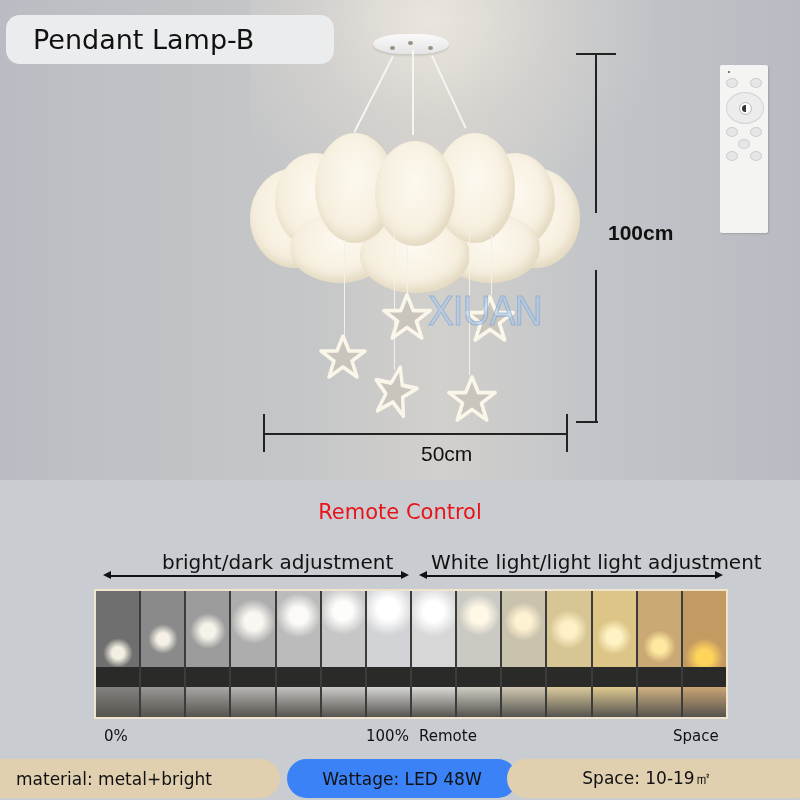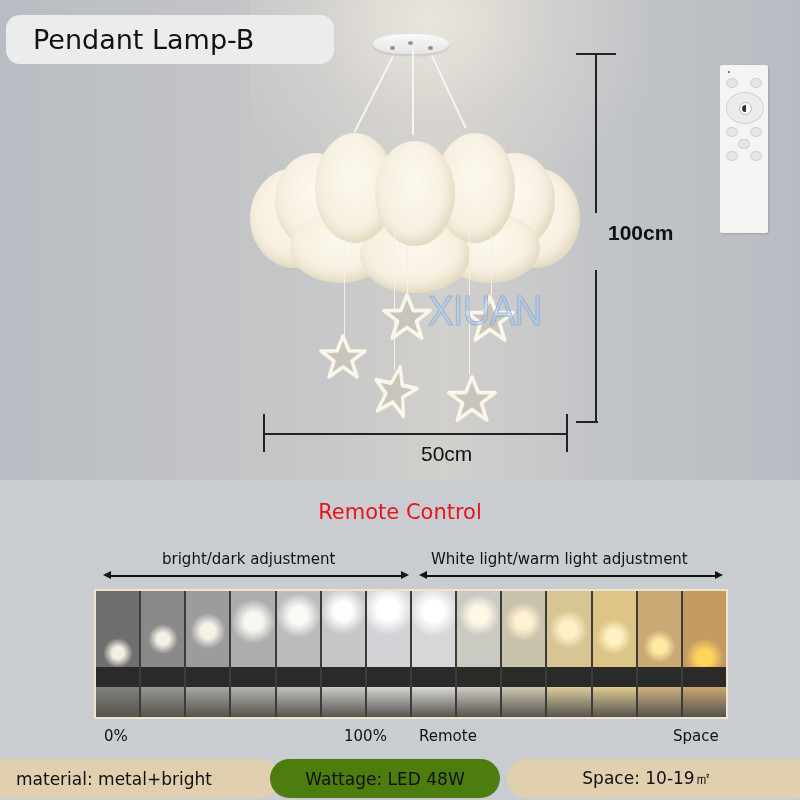--- a/index.html
+++ b/index.html
@@ -31,21 +31,21 @@
     .rbtn { position:absolute; width:10px; height:8px; border-radius:50%; background:#e6e6e6;
       border:1px solid #cfcfcf; font-size:4px; color:#666; text-align:center; line-height:8px; }
     .rdial { position:absolute; left:6px; top:11px; width:36px; height:30px; border-radius:50%;
       background:#ececec; border:1px solid #d2d2d2; }
     .rdial .center { position:absolute; left:12px; top:9px; width:11px; height:11px; border-radius:50%;
       background:#fafafa; border:1px solid #bbb; }
     .rdial .center::after { content:""; position:absolute; left:2px; top:2px; width:7px; height:7px;
       border-radius:50%; background:linear-gradient(90deg,#333 50%,#fff 50%); }
     .remote-title { position:absolute; left:0; width:800px; top:500px; text-align:center;
       font-family:"DejaVu Sans", sans-serif; font-size:21px; color:#e8141b; }
-    .adj-label { position:absolute; top:550px; font-family:"DejaVu Sans", sans-serif; font-size:15px; color:#111; }
+    .adj-label { position:absolute; top:550px; font-family:"DejaVu Sans", sans-serif; font-size:20px; color:#111; }
     .arrow { position:absolute; top:575px; height:1.5px; background:#111; }
     .arrow::before, .arrow::after { content:""; position:absolute; top:-4px; border:4.5px solid transparent; }
     .arrow::before { left:-7px; border-right:8px solid #111; border-left:0; }
     .arrow::after { right:-7px; border-left:8px solid #111; border-right:0; }
     .strip { position:absolute; left:94px; top:589px; width:634px; height:130px; background:#f0e4cd; padding:2px; box-sizing:border-box; display:flex; }
     .tile { position:relative; flex:1; height:126px; border-right:2px solid #3c3c3c; overflow:hidden; }
     .tile:last-child { border-right:none; }
     .tile .sky { position:absolute; left:0; top:0; width:100%; height:78px; }
     .tile .sun { position:absolute; border-radius:50%; }
     .tile .land { position:absolute; left:0; top:76px; width:100%; height:20px; background:#2a2a28; }
@@ -129,21 +129,21 @@
   </div>
   <div class="rbtn" style="left:6px;top:62px;"></div>
   <div class="rbtn" style="left:30px;top:62px;"></div>
   <div class="rbtn" style="left:18px;top:74px;"></div>
   <div class="rbtn" style="left:6px;top:86px;"></div>
   <div class="rbtn" style="left:30px;top:86px;"></div>
 </div>
 
 <div class="remote-title">Remote Control</div>
 <div class="adj-label" style="left:162px;">bright/dark adjustment</div>
-<div class="adj-label" style="left:431px;">White light/warm light adjustment</div>
+<div class="adj-label" style="left:431px;">White light/light light adjustment</div>
 <div class="arrow" style="left:110px;width:292px;"></div>
 <div class="arrow" style="left:426px;width:290px;"></div>
 
 <div class="strip" id="strip">
     <div class="tile">
       <div class="sky" style="background:linear-gradient(180deg,#6f6f6f,#6f6f6f)"></div>
       <div class="sun" style="left:calc(50% - 15px);top:47px;width:30px;height:30px;background:radial-gradient(circle,#f3efe2 0%,#f3efe2 28%, rgba(255,255,255,0) 70%)"></div>
       <div class="land"></div>
       <div class="water" style="background:linear-gradient(180deg,#6f6f6f 0%, #3a3a38 100%);opacity:0.85"></div>
     </div>
@@ -221,25 +221,25 @@
     </div>
     <div class="tile">
       <div class="sky" style="background:linear-gradient(180deg,#c49a63,#c49a63)"></div>
       <div class="sun" style="left:calc(50% - 19.5px);top:46.5px;width:39px;height:39px;background:radial-gradient(circle,#ffd45a 0%,#ffd45a 28%, rgba(255,255,255,0) 70%)"></div>
       <div class="land"></div>
       <div class="water" style="background:linear-gradient(180deg,#c49a63 0%, #3a3a38 100%);opacity:0.85"></div>
     </div>
   </div>
 
 <div class="scale-label" style="left:104px;">0%</div>
-<div class="scale-label" style="left:344px;">100%</div>
+<div class="scale-label" style="left:366px;">100%</div>
 <div class="scale-label" style="left:419px;">Remote</div>
 <div class="scale-label" style="left:673px;">Space</div>
 
 <div class="spec-pill" style="left:-20px;width:300px;background:#e0d0b0;justify-content:flex-start;padding-left:36px;">
   <span>material: metal+bright</span>
 </div>
-<div class="spec-pill" style="left:270px;width:230px;background:#4d7c0f;">
+<div class="spec-pill" style="left:287px;width:230px;background:#3b82f6;">
   <span>Wattage: LED 48W</span>
 </div>
 <div class="spec-pill" style="left:507px;width:310px;background:#e0d0b0;padding-right:30px;">
   <span>Space: 10-19㎡</span>
 </div>
 
 </body></html>

